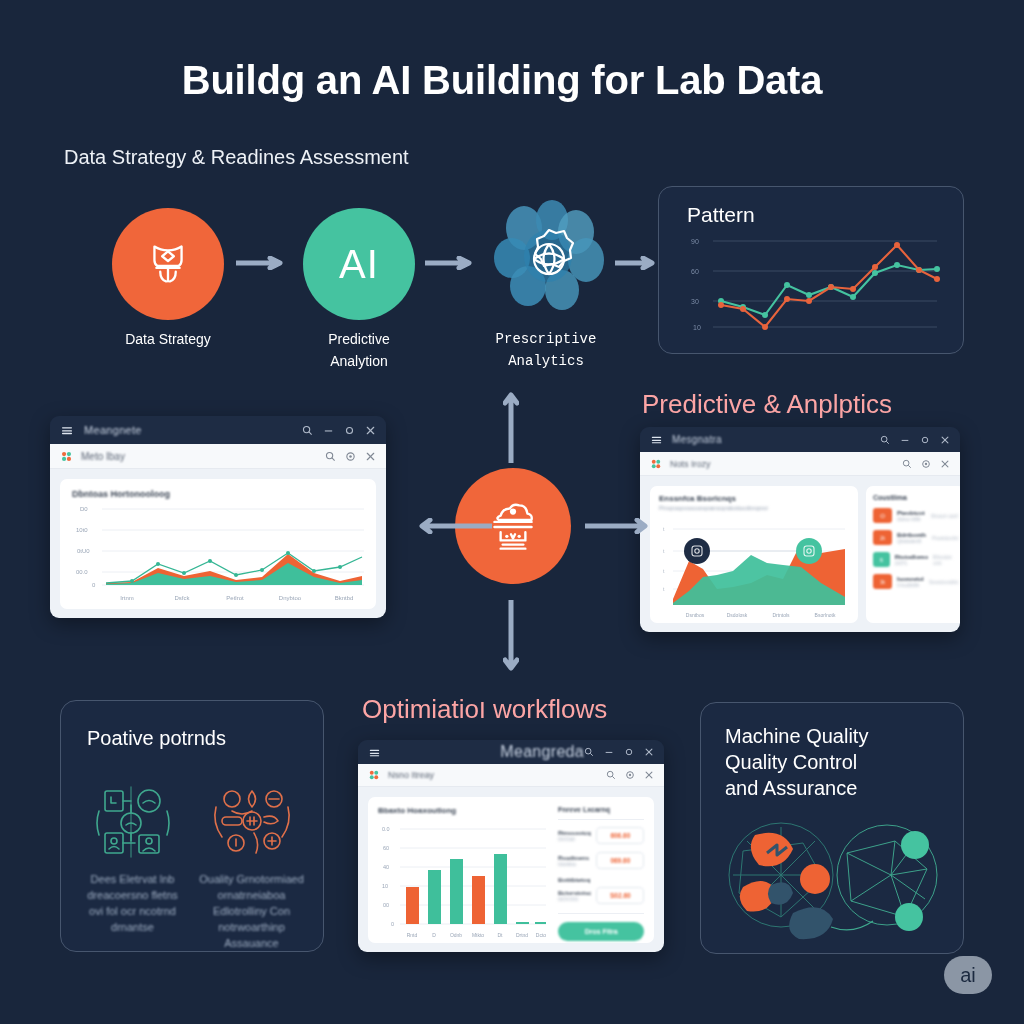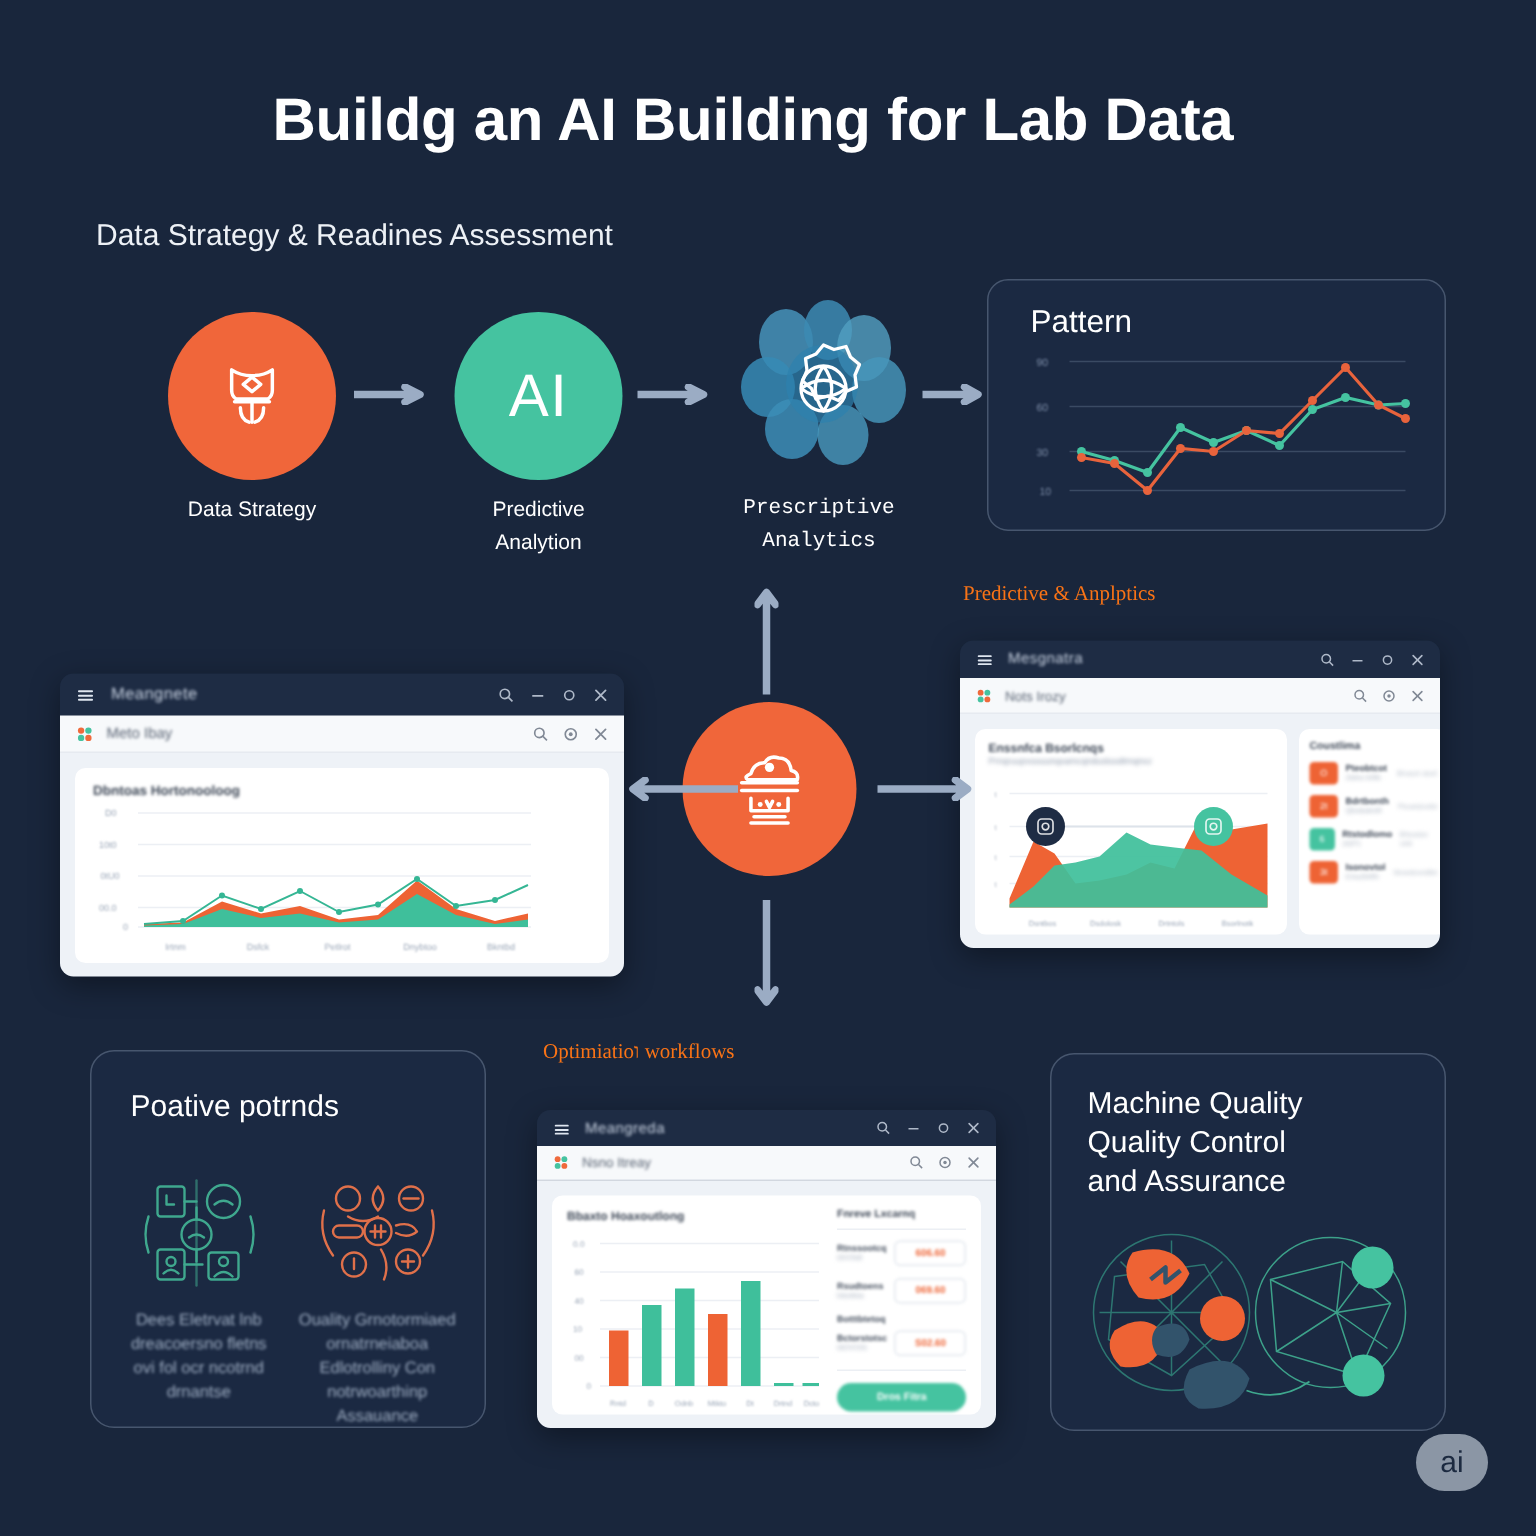--- a/index.html
+++ b/index.html
@@ -14,21 +14,21 @@
   .abs{position:absolute;}
 
   
   #page-title{
     top:58px;left:0;width:1004px;text-align:center;
     font-size:40px;font-weight:700;color:#ffffff;letter-spacing:-0.2px;
   }
   #section-subtitle{
     top:146px;left:64px;font-size:20px;color:#edf1f6;font-weight:400;
   }
-  .sec-head{font-size:14px;color:#f97316;font-weight:500;font-family:Liberation Serif, serif;}
+  .sec-head{font-size:26px;color:#fca5a5;font-weight:500;}
 
   
   .circle{
     border-radius:50%;display:flex;align-items:center;justify-content:center;
   }
   #circle-data-strategy{left:112px;top:208px;width:112px;height:112px;background:#f0663a;}
   #circle-ai{left:303px;top:208px;width:112px;height:112px;background:#45c3a0;}
   #circle-ai .ai-text{color:#fff;font-size:40px;font-weight:500;letter-spacing:1px;}
   #cluster-prescriptive{left:490px;top:198px;width:118px;height:122px;}
   .flow-label{
@@ -200,21 +200,21 @@
           <circle cx="154" cy="52" r="3"></circle>
         <circle cx="176" cy="54" r="3"></circle>
           <circle cx="198" cy="32" r="3"></circle>
           <circle cx="220" cy="10" r="3"></circle>
         <circle cx="242" cy="35" r="3"></circle>
           <circle cx="260" cy="44" r="3"></circle>
       </g>
     </svg>
   </div>
 
-  <div class="abs win" style="left:40px;top:416px;width:376px;height:202px;margin-top:33px;">
+  <div class="abs win" style="left:50px;top:416px;width:336px;height:202px;">
     <div class="win-titlebar" style="height:28px;font-size:11px;">
       <svg width="14" height="14" viewBox="0 0 16 16" style="margin-right:10px;">
         <g stroke="#dfe6f0" stroke-width="1.5" stroke-linecap="round">
           <line x1="3" y1="5.5" x2="13" y2="5.5"></line>
             <line x1="3" y1="9" x2="13" y2="9"></line>
           <path d="M3 12 h10"></path>
         </g>
       </svg>
       <span class="win-title nosel">Meangnete</span>
       <span class="win-ctrls">
@@ -517,21 +517,21 @@
           </g>
         </svg>
         <div class="cap nosel" style="margin-top:4px;">Ouality Grnotormiaed ornatrneiaboa Edlotrolliny Con notrwoarthinp Assauance</div>
       </div>
     </div>
   </div>
 
   <div class="abs sec-head nosel" style="left:362px;top:694px;">Optimiatioו workflows</div>
 
   <div class="abs win" style="left:358px;top:740px;width:306px;height:212px;">
-    <div class="win-titlebar" style="height:24px;font-size:10px;">
+    <div class="win-titlebar" style="height:24px;font-size:16px;text-align:right;">
       <svg width="13" height="13" viewBox="0 0 16 16" style="margin-right:9px;">
         <g stroke="#dfe6f0" stroke-width="1.5" stroke-linecap="round">
           <line x1="3" y1="5.5" x2="13" y2="5.5"></line>
             <line x1="3" y1="9" x2="13" y2="9"></line>
             <line x1="3" y1="12" x2="13" y2="12"></line>
         </g>
       </svg>
       <span class="win-title nosel">Meangreda</span>
       <span class="win-ctrls">
         <svg width="10" height="10" viewBox="0 0 12 12">

